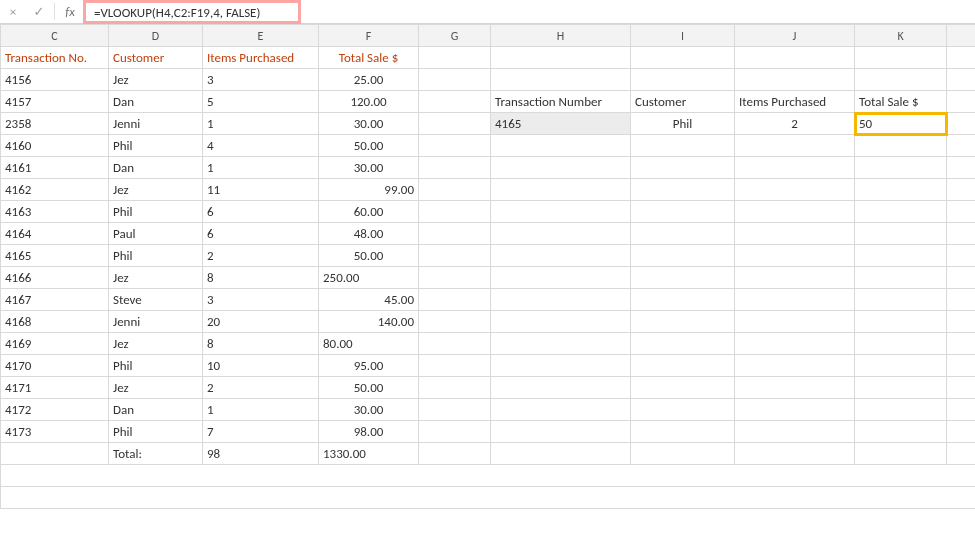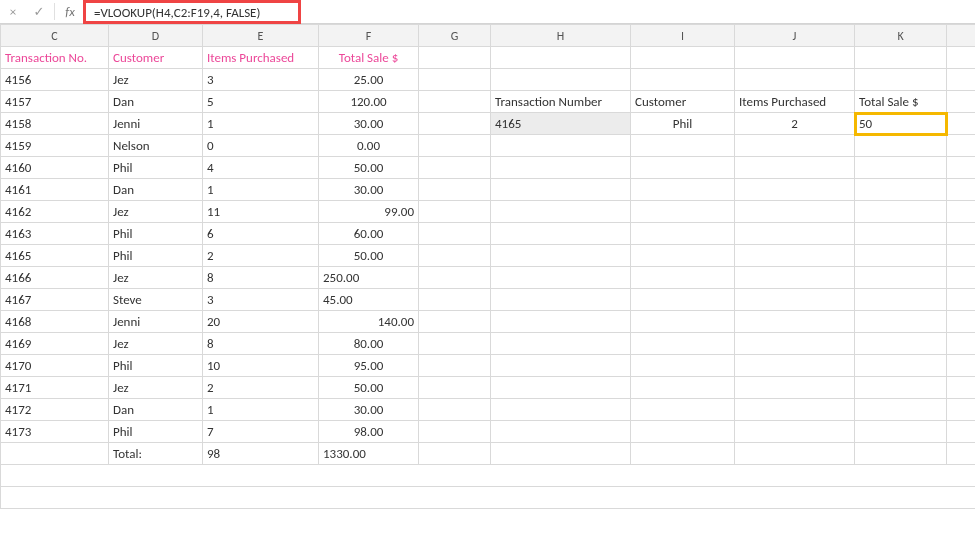--- a/index.html
+++ b/index.html
@@ -37,21 +37,21 @@
     justify-content: center;
     width: 26px;
     font-style: italic;
     color: #777;
     font-size: 13px;
   }
   .fb-input-wrap {
     flex: 0 0 auto;
     display: flex;
     align-items: center;
-    border: 3px solid #ef4444;
+    border: 3px solid #fca5a5;
     height: 24px;
     padding: 0 6px;
     min-width: 210px;
   }
   .fb-input {
     border: none;
     outline: none;
     font-family: Calibri, Arial, sans-serif;
     font-size: 13px;
     width: 200px;
@@ -86,21 +86,21 @@
   col.c-D { width: 94px; }
   col.c-E { width: 116px; }
   col.c-F { width: 100px; }
   col.c-G { width: 72px; }
   col.c-H { width: 140px; }
   col.c-I { width: 104px; }
   col.c-J { width: 120px; }
   col.c-K { width: 92px; }
   col.c-rest { width: 29px; }
 
-  .hdr-cell { font-weight: bold; color: #ec4899; }
+  .hdr-cell { font-weight: bold; color: #c2410c; }
   .num { text-align: center; }
   .numr { text-align: right; padding-right: 14px; }
   .cust { text-align: left; padding-left: 4px; }
   .total-row td { border-top: 1px solid #000; border-bottom: 3px double #000; }
   .lookup-input {
     background: #ececec;
     text-align: center;
   }
   .sel-cell {
     position: relative;
@@ -186,44 +186,32 @@
           <td class="num">5</td>
           <td class="num" style="text-align: center;">120.00</td>
           <td></td>
           <td class="center-bold">Transaction Number</td>
           <td class="center-bold">Customer</td>
           <td class="center-bold" style="text-align: left;">Items Purchased</td>
           <td class="bold-right">Total Sale $</td>
           <td></td>
         </tr>
         <tr>
-          <td class="num">4158</td>
+          <td class="num">2358</td>
           <td class="cust">Jenni</td>
           <td class="num">1</td>
           <td class="num" style="text-align: center;">30.00</td>
           <td></td>
           <td class="lookup-input">4165</td>
           <td style="text-align: center;">Phil</td>
           <td style="text-align: center;">2</td>
           <td class="sel-cell">50</td>
           <td></td>
         </tr>
         <tr>
-          <td class="num">4159</td>
-          <td class="cust">Nelson</td>
-          <td class="num">0</td>
-          <td class="num" style="text-align: center;">0.00</td>
-          <td></td>
-          <td></td>
-          <td></td>
-          <td></td>
-          <td></td>
-          <td></td>
-        </tr>
-        <tr>
           <td class="num">4160</td>
           <td class="cust">Phil</td>
           <td class="num">4</td>
           <td class="num" style="text-align: center;">50.00</td>
           <td></td>
           <td></td>
           <td></td>
           <td></td>
           <td></td>
           <td></td>
@@ -258,20 +246,32 @@
           <td class="num">6</td>
           <td class="num" style="text-align: center;">60.00</td>
           <td></td>
           <td></td>
           <td></td>
           <td></td>
           <td></td>
           <td></td>
         </tr>
         <tr>
+          <td class="num">4164</td>
+          <td class="cust">Paul</td>
+          <td class="num">6</td>
+          <td class="num" style="text-align: center;">48.00</td>
+          <td></td>
+          <td></td>
+          <td></td>
+          <td></td>
+          <td></td>
+          <td></td>
+        </tr>
+        <tr>
           <td class="num">4165</td>
           <td class="cust">Phil</td>
           <td class="num">2</td>
           <td class="num" style="text-align: center;">50.00</td>
           <td></td>
           <td></td>
           <td></td>
           <td></td>
           <td></td>
           <td></td>
@@ -285,21 +285,21 @@
           <td></td>
           <td></td>
           <td></td>
           <td></td>
           <td></td>
         </tr>
         <tr>
           <td class="num">4167</td>
           <td class="cust">Steve</td>
           <td class="num">3</td>
-          <td class="num" style="text-align: left;">45.00</td>
+          <td class="num" style="text-align: right;">45.00</td>
           <td></td>
           <td></td>
           <td></td>
           <td></td>
           <td></td>
           <td></td>
         </tr>
         <tr>
           <td class="num">4168</td>
           <td class="cust">Jenni</td>
@@ -309,21 +309,21 @@
           <td></td>
           <td></td>
           <td></td>
           <td></td>
           <td></td>
         </tr>
         <tr>
           <td class="num">4169</td>
           <td class="cust">Jez</td>
           <td class="num">8</td>
-          <td class="num" style="text-align: center;">80.00</td>
+          <td class="num" style="">80.00</td>
           <td></td>
           <td></td>
           <td></td>
           <td></td>
           <td></td>
           <td></td>
         </tr>
         <tr>
           <td class="num">4170</td>
           <td class="cust">Phil</td>

